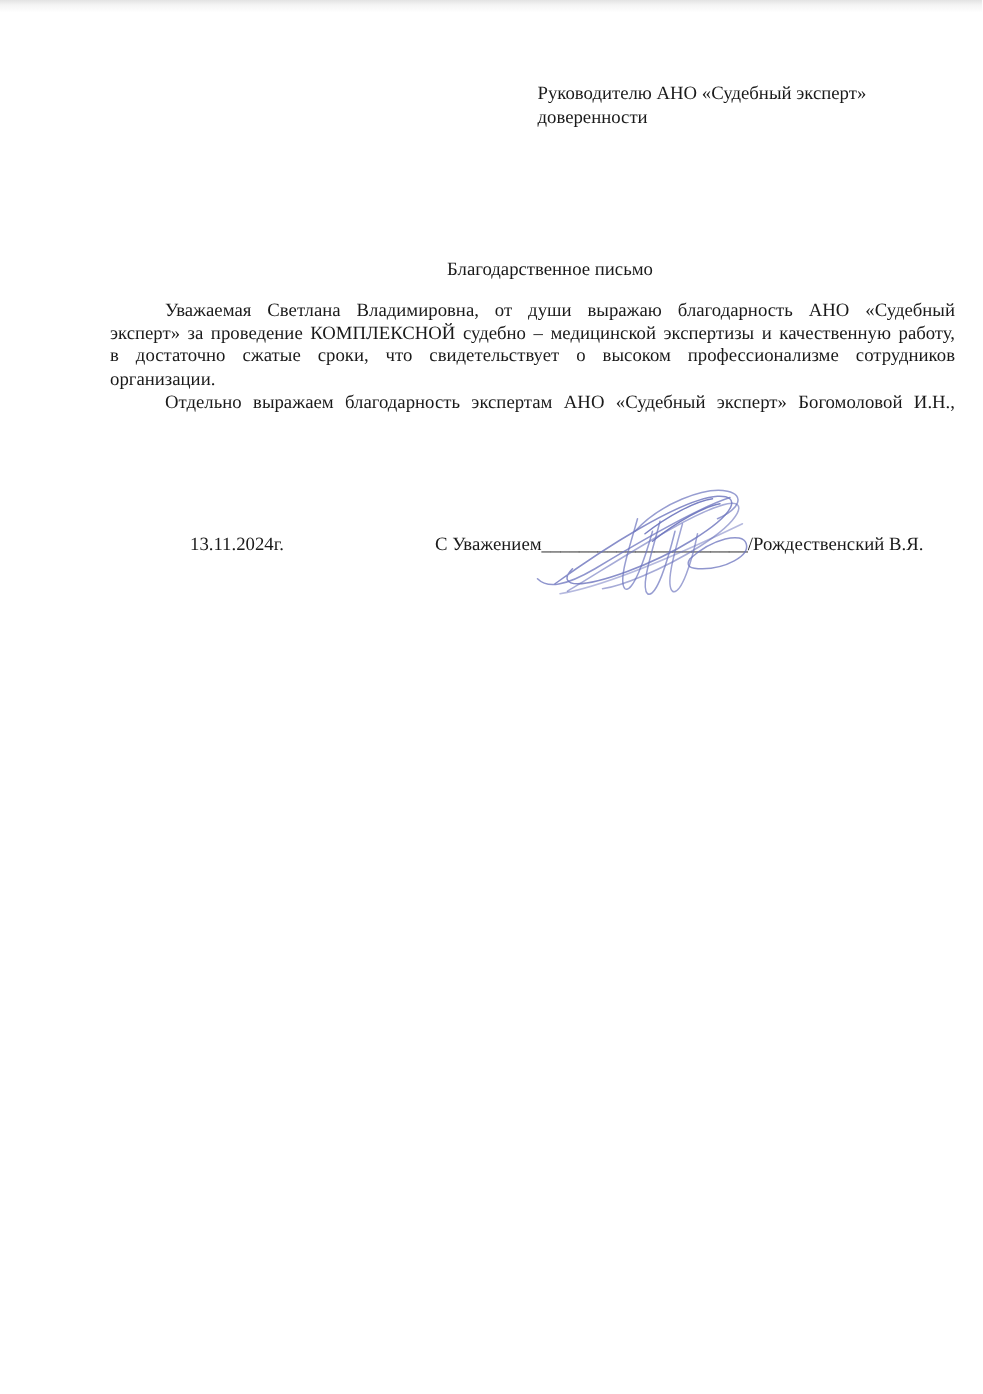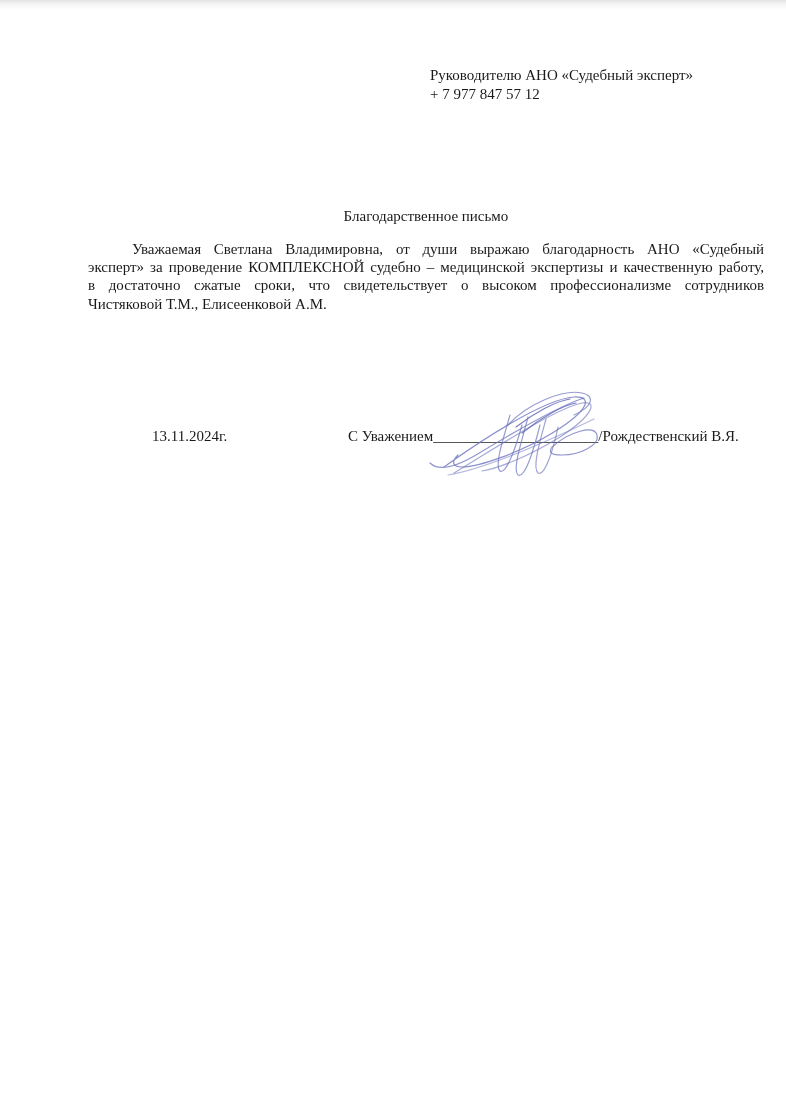--- a/index.html
+++ b/index.html
@@ -25,21 +25,21 @@
   }
   .recipient {
     position: absolute;
     left: 430px;
     top: 66px;
     width: 345px;
     line-height: 18.5px;
   }
   .doc-title {
     position: absolute;
-    left: 88px;
+    left: 102px;
     top: 207px;
     width: 676px;
     text-align: center;
     line-height: 18px;
   }
   .body-block {
     position: absolute;
     left: 88px;
     top: 240px;
     width: 676px;
@@ -80,30 +80,31 @@
   }
 </style>
 </head>
 <body>
 
 <div class="page">
   <div class="top-shade"></div>
 
   <div class="recipient">
     <div>Руководителю АНО «Судебный эксперт»</div>
-    <div>+ 7 977 847 57 12</div>
+    <div>доверенности</div>
   </div>
 
   <div class="doc-title">Благодарственное письмо</div>
 
   <div class="body-block">
     <div class="ln ind just">Уважаемая Светлана Владимировна, от души выражаю благодарность АНО «Судебный</div>
     <div class="ln just">эксперт» за проведение КОМПЛЕКСНОЙ судебно – медицинской экспертизы и качественную работу,</div>
     <div class="ln just">в достаточно сжатые сроки, что свидетельствует о высоком профессионализме сотрудников</div>
-    <div class="ln">Чистяковой Т.М., Елисеенковой А.М.</div>
+    <div class="ln">организации.</div>
+    <div class="ln ind just">Отдельно выражаем благодарность экспертам АНО «Судебный эксперт» Богомоловой И.Н.,</div>
   </div>
 
   <div class="sig-date">13.11.2024г.</div>
 
   <div class="closing-row">
     <span>С Уважением</span><span>______________________</span><span>/Рождественский В.Я.</span>
   </div>
 
   <svg class="signature-svg" viewBox="0 0 182 94" xmlns="http://www.w3.org/2000/svg" aria-hidden="true">
     <path opacity="0.75" d="M6,78 C14,86 28,84 52,70 C95,44 138,20 160,13"></path>

